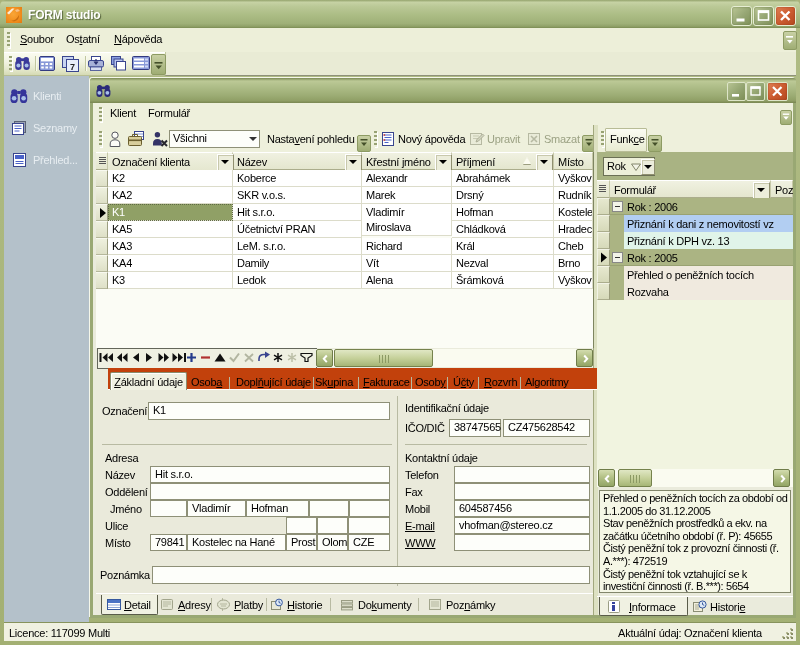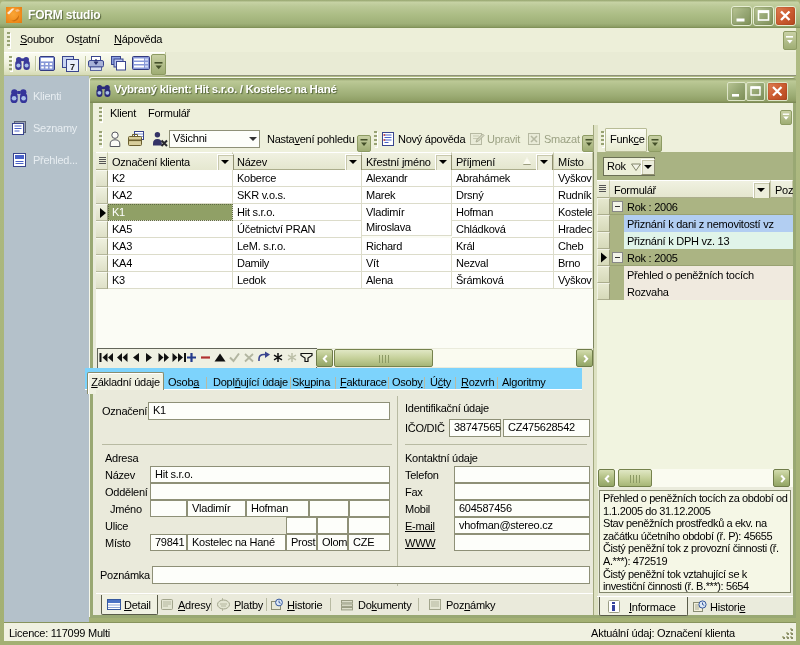--- a/index.html
+++ b/index.html
@@ -190,21 +190,21 @@
       <span class="a" style="left:33px;top:2px">Přehled...</span>
 <svg class="a" style="left:11px;top:0" width="17" height="16">
         <rect x="2.5" y="1.5" width="12" height="13" fill="#fff" stroke="#39458E"></rect>
         <rect x="4" y="3" width="9" height="4" fill="#4A62C8"></rect>
         <path d="M4.5,9.5 h8 M4.5,11.5 h8" stroke="#4A62C8"></path>
       </svg>
     </div>
 
 <div class="a statusbar"></div>
 <div class="a" style="left:9px;top:627px">Licence: 117099 Multi</div>
-<div class="a" style="left:528px;top:627px;width:270px;text-align:center">Aktuální údaj: Označení klienta</div>
+<div class="a" style="left:492px;top:627px;width:270px;text-align:right">Aktuální údaj: Označení klienta</div>
 <svg class="a" style="left:782px;top:628px" width="12" height="12">
       <g fill="#B8BC96">
         <rect x="8" y="0" width="2" height="2"></rect>
         <rect x="4" y="4" width="2" height="2"></rect>
         <rect x="8" y="4" width="2" height="2"></rect>
         <rect x="0" y="8" width="2" height="2"></rect>
         <rect x="4" y="8" width="2" height="2"></rect>
         <rect x="8" y="8" width="2" height="2"></rect>
       </g>
       <g fill="#8A8E68">
@@ -223,21 +223,20 @@
         <g>
           <rect x="1" y="1" width="5.2" height="5.2" rx="2.6" fill="#2A2A7A"></rect>
           <rect x="8.6" y="1" width="5.2" height="5.2" rx="2.6" fill="#2A2A7A"></rect>
           <rect x="0.4" y="4.4" width="6" height="8.6" rx="3" fill="#2A2A7A"></rect>
           <rect x="8.4" y="4.4" width="6" height="8.6" rx="3" fill="#2A2A7A"></rect>
           <circle cx="3.4" cy="8.8" r="1.9" fill="#A8C0E8"></circle>
           <circle cx="11.4" cy="8.8" r="1.9" fill="#A8C0E8"></circle>
           <rect x="6" y="2.6" width="3" height="2.6" fill="#2A2A7A"></rect>
         </g>
       </svg></div>
-<div class="a" style="left:114px;top:83px;font-size:11.5px;font-weight:bold;color:#fff;letter-spacing:-0.3px;text-shadow:1px 1px 1px #55643A">Vybraný klient: Hit s.r.o. / Kostelec na Hané</div>
 <div class="a cap2" style="left:727px;top:82px"><svg width="17" height="17">
         <rect x="4" y="11" width="7" height="2.6" fill="#fff"></rect>
       </svg></div>
 <div class="a cap2" style="left:746px;top:82px"><svg width="17" height="17">
         <rect x="4" y="4" width="9" height="8" fill="none" stroke="#fff" stroke-width="1.4"></rect>
         <rect x="3.6" y="3.5" width="9.8" height="2.4" fill="#fff"></rect>
       </svg></div>
 <div class="a cap2 capclose" style="left:767px;top:82px;width:19px;height:17px"><svg width="19" height="17">
         <path d="M5,4 L13.5,12.5 M13.5,4 L5,12.5" stroke="#fff" stroke-width="2.2"></path>
       </svg></div>
@@ -443,21 +442,21 @@
 <div class="a" id="hscroll1" style="left:316px;top:349px;width:277px;height:18px;background:#FAFBF0">
 <div class="a sbtn" style="left:0;top:0;width:17px;height:18px"><svg width="17" height="18">
           <path d="M9.8,5.5 L6.8,8.8 L9.8,12.1" stroke="#fff" stroke-width="2" fill="none"></path>
         </svg></div>
 <div class="a sthumb" style="left:18px;top:0;width:99px;height:18px"></div>
 <div class="a sbtn" style="left:260px;top:0;width:17px;height:18px"><svg width="17" height="18">
           <path d="M7.2,5.5 L10.2,8.8 L7.2,12.1" stroke="#fff" stroke-width="2" fill="none"></path>
         </svg></div>
 </div>
 
-<div class="a" id="tabstrip1" style="left:85px;top:368px;width:497px;height:22px;background:#7dd3fc">
+<div class="a" id="tabstrip1" style="left:108px;top:368px;width:497px;height:22px;background:#c2410c">
 <div class="a" style="left:0;top:21px;width:497px;height:1px;background:#fff"></div>
 <div class="a" style="left:2px;top:4px;width:75px;height:18px;background:#F0F1E2;border:1px solid #898D6E;border-bottom:none;border-radius:2px 2px 0 0;box-shadow:inset 1px 1px 0 #fff;text-align:center;padding-top:3px;box-sizing:content-box"><u>Z</u>ákladní údaje</div>
 <div class="a" style="left:83px;top:8px">Osob<u>a</u></div>
 <div class="a sepv" style="left:121px;top:9px;height:12px"></div>
 <div class="a" style="left:128px;top:8px">Dopl<u>ň</u>ující údaje</div>
 <div class="a sepv" style="left:205px;top:9px;height:12px"></div>
 <div class="a" style="left:207px;top:8px">Sk<u>u</u>pina</div>
 <div class="a sepv" style="left:250px;top:9px;height:12px"></div>
 <div class="a" style="left:255px;top:8px"><u>F</u>akturace</div>
 <div class="a sepv" style="left:303px;top:9px;height:12px"></div>

